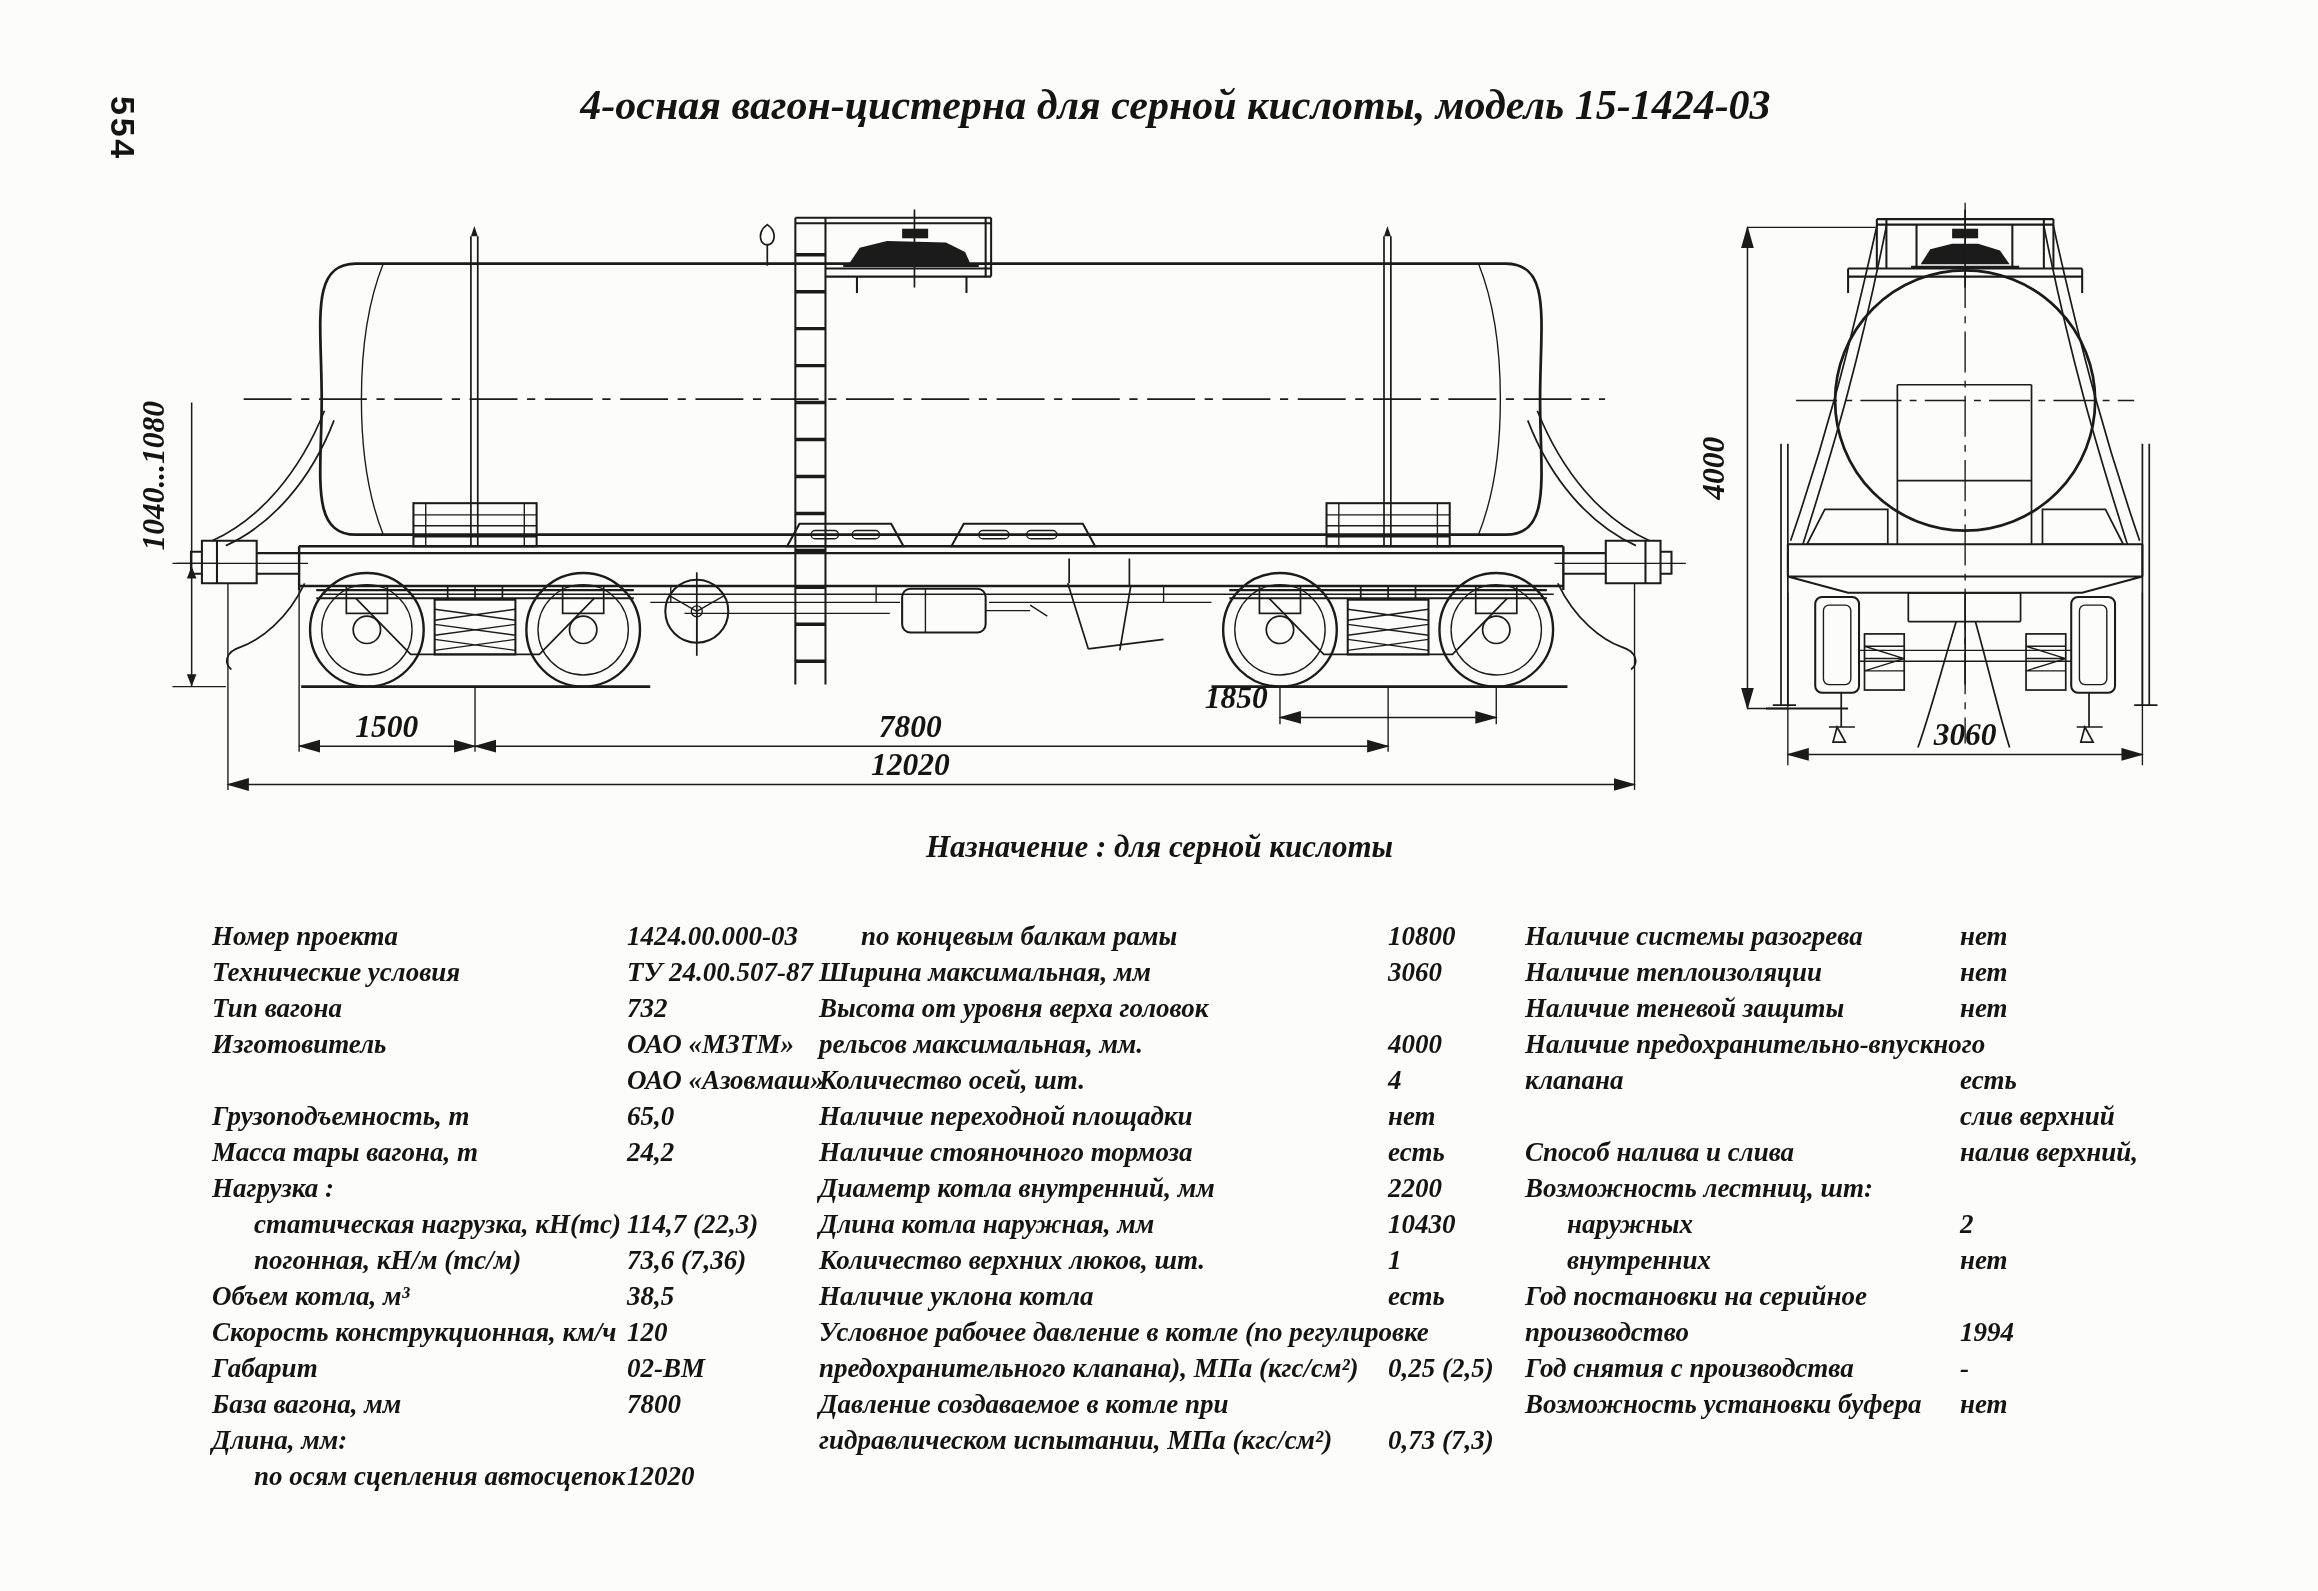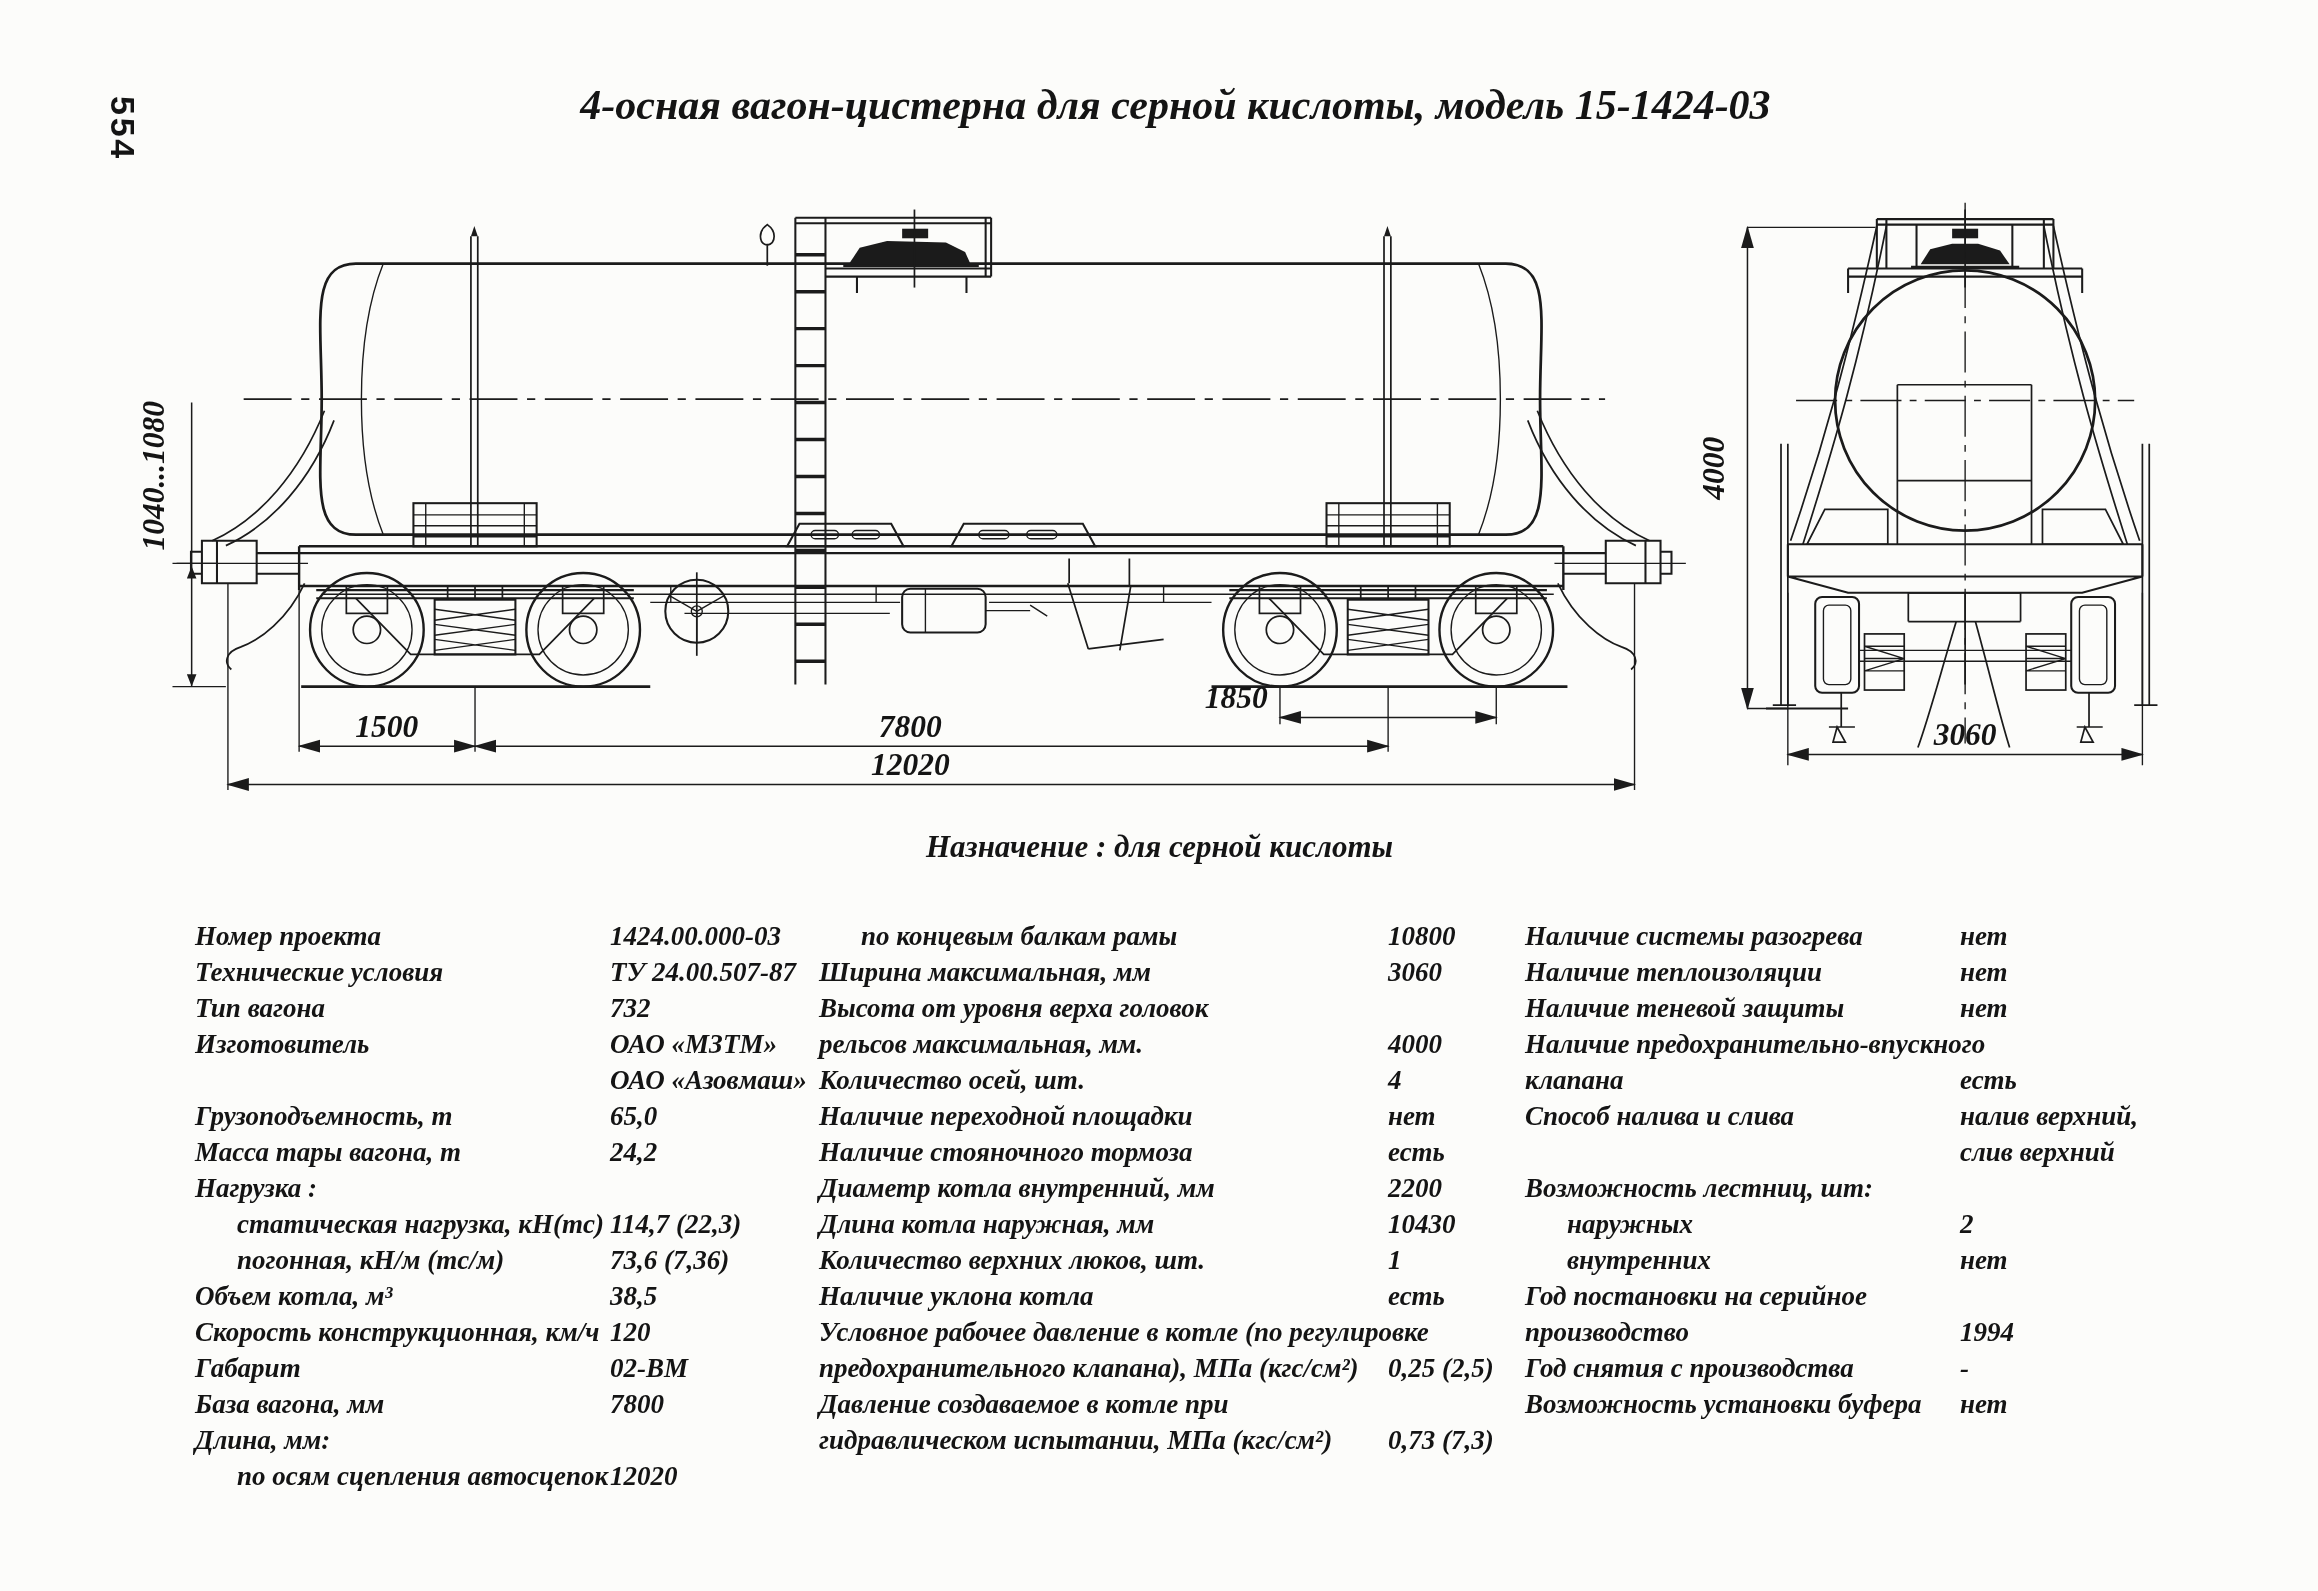--- a/index.html
+++ b/index.html
@@ -25,21 +25,21 @@
   svg .fl{ fill:#1b1b1b; stroke:none; }
   svg text.dim{
     font-family:"Liberation Serif","DejaVu Serif",serif;
     font-size:46px; font-weight:bold; font-style:italic; fill:#141414; stroke:none;
   }
   .purpose{
     position:absolute; left:0; top:829px; width:2319px; text-align:center;
     font-size:31px; font-weight:bold; font-style:italic;
   }
   .spec-col{ position:absolute; top:918px; font-size:27px; font-weight:bold; font-style:italic; }
-  #col1{ left:195px;  width:623px;  }
+  #col1{ left:212px;  width:623px;  }
   #col2{ left:819px; width:712px; }
   #col3{ left:1525px; width:787px; }
   .spec-row{ position:relative; height:36px; line-height:36px; white-space:nowrap; }
   .spec-row.indent .spec-label{ padding-left:42px; }
   .spec-value{ position:absolute; top:0; }
   #col1 .spec-value{ left:415px; }
   #col2 .spec-value{ left:569px; }
   #col3 .spec-value{ left:435px; }
 </style>
 </head>
@@ -288,22 +288,22 @@
       <div class="spec-row"><span class="spec-label">предохранительного клапана), МПа (кгс/см²)</span><span class="spec-value">0,25 (2,5)</span></div>
       <div class="spec-row"><span class="spec-label">Давление создаваемое в котле при</span><span class="spec-value"></span></div>
       <div class="spec-row"><span class="spec-label">гидравлическом испытании, МПа (кгс/см²)</span><span class="spec-value">0,73 (7,3)</span></div>
     </div>
   <div class="spec-col" id="col3">
       <div class="spec-row"><span class="spec-label">Наличие системы разогрева</span><span class="spec-value">нет</span></div>
       <div class="spec-row"><span class="spec-label">Наличие теплоизоляции</span><span class="spec-value">нет</span></div>
       <div class="spec-row"><span class="spec-label">Наличие теневой защиты</span><span class="spec-value">нет</span></div>
       <div class="spec-row"><span class="spec-label">Наличие предохранительно-впускного</span><span class="spec-value"></span></div>
       <div class="spec-row"><span class="spec-label">клапана</span><span class="spec-value">есть</span></div>
+      <div class="spec-row"><span class="spec-label"></span><span class="spec-value">слив верхний</span></div>
       <div class="spec-row"><span class="spec-label">Способ налива и слива</span><span class="spec-value">налив верхний,</span></div>
-      <div class="spec-row"><span class="spec-label"></span><span class="spec-value">слив верхний</span></div>
       <div class="spec-row"><span class="spec-label">Возможность лестниц, шт:</span><span class="spec-value"></span></div>
       <div class="spec-row indent"><span class="spec-label">наружных</span><span class="spec-value">2</span></div>
       <div class="spec-row indent"><span class="spec-label">внутренних</span><span class="spec-value">нет</span></div>
       <div class="spec-row"><span class="spec-label">Год постановки на серийное</span><span class="spec-value"></span></div>
       <div class="spec-row"><span class="spec-label">производство</span><span class="spec-value">1994</span></div>
       <div class="spec-row"><span class="spec-label">Год снятия с производства</span><span class="spec-value">-</span></div>
       <div class="spec-row"><span class="spec-label">Возможность установки буфера</span><span class="spec-value">нет</span></div>
     </div>
 
 </div>

